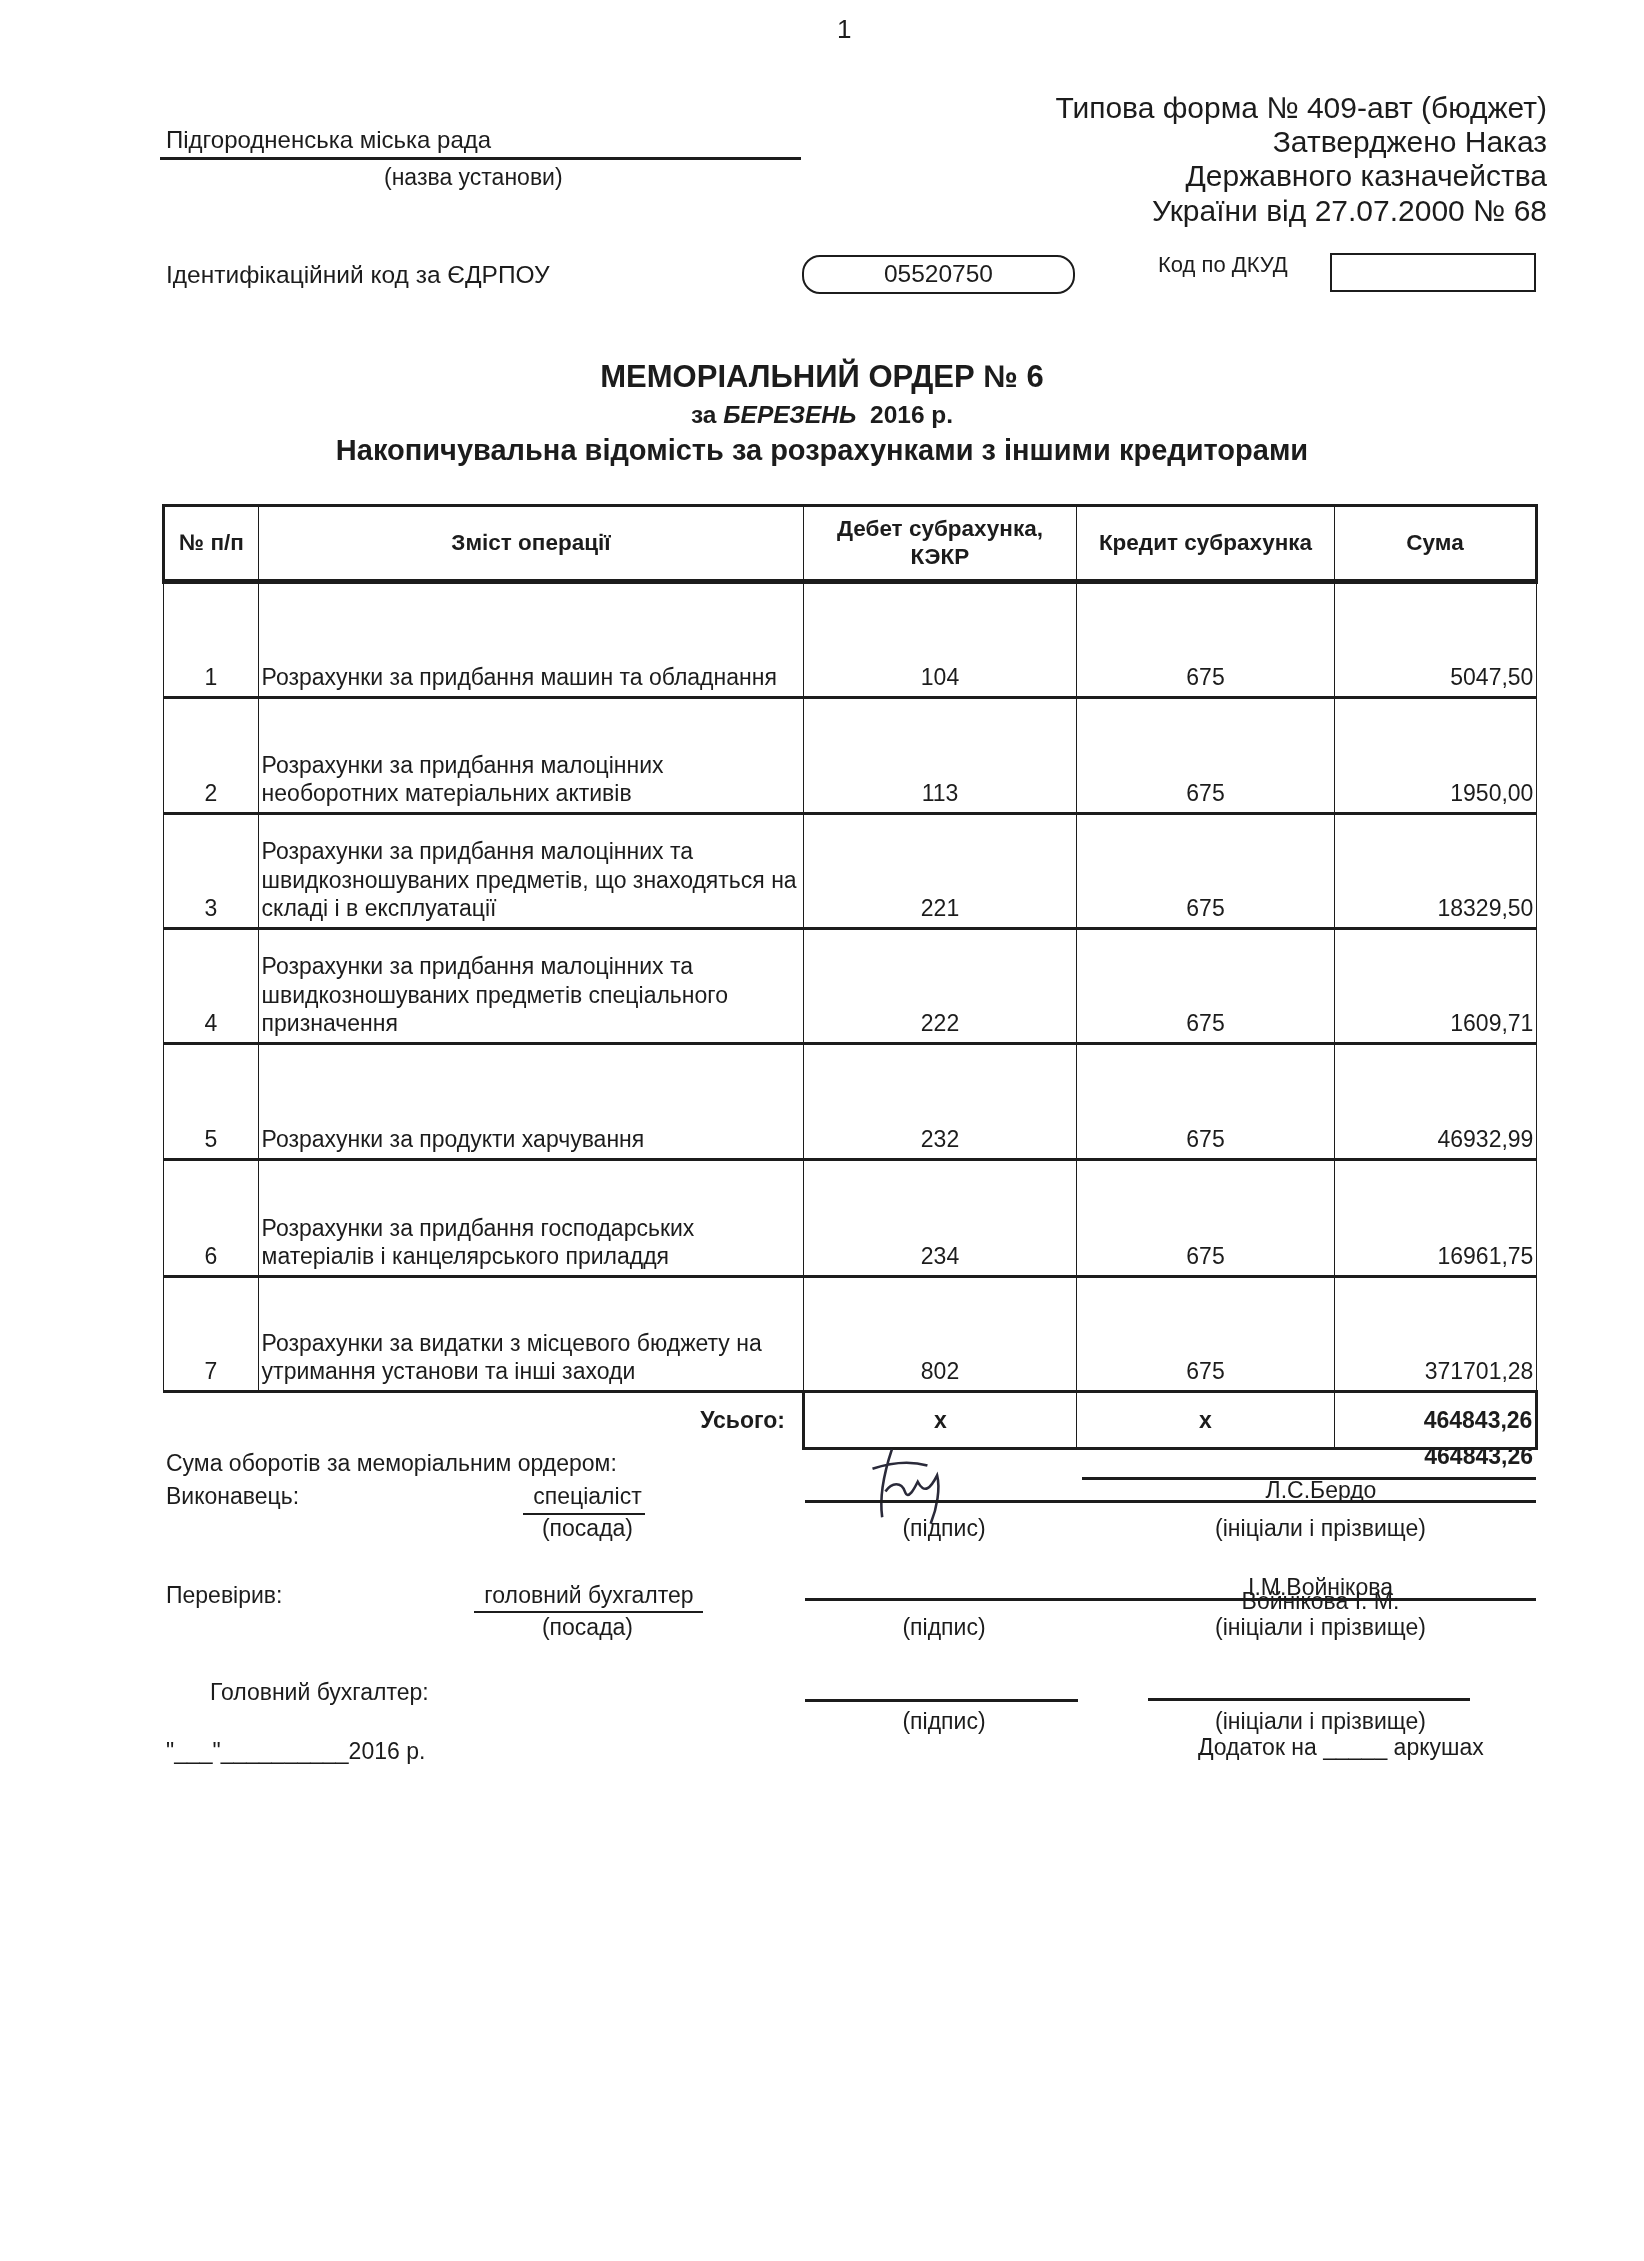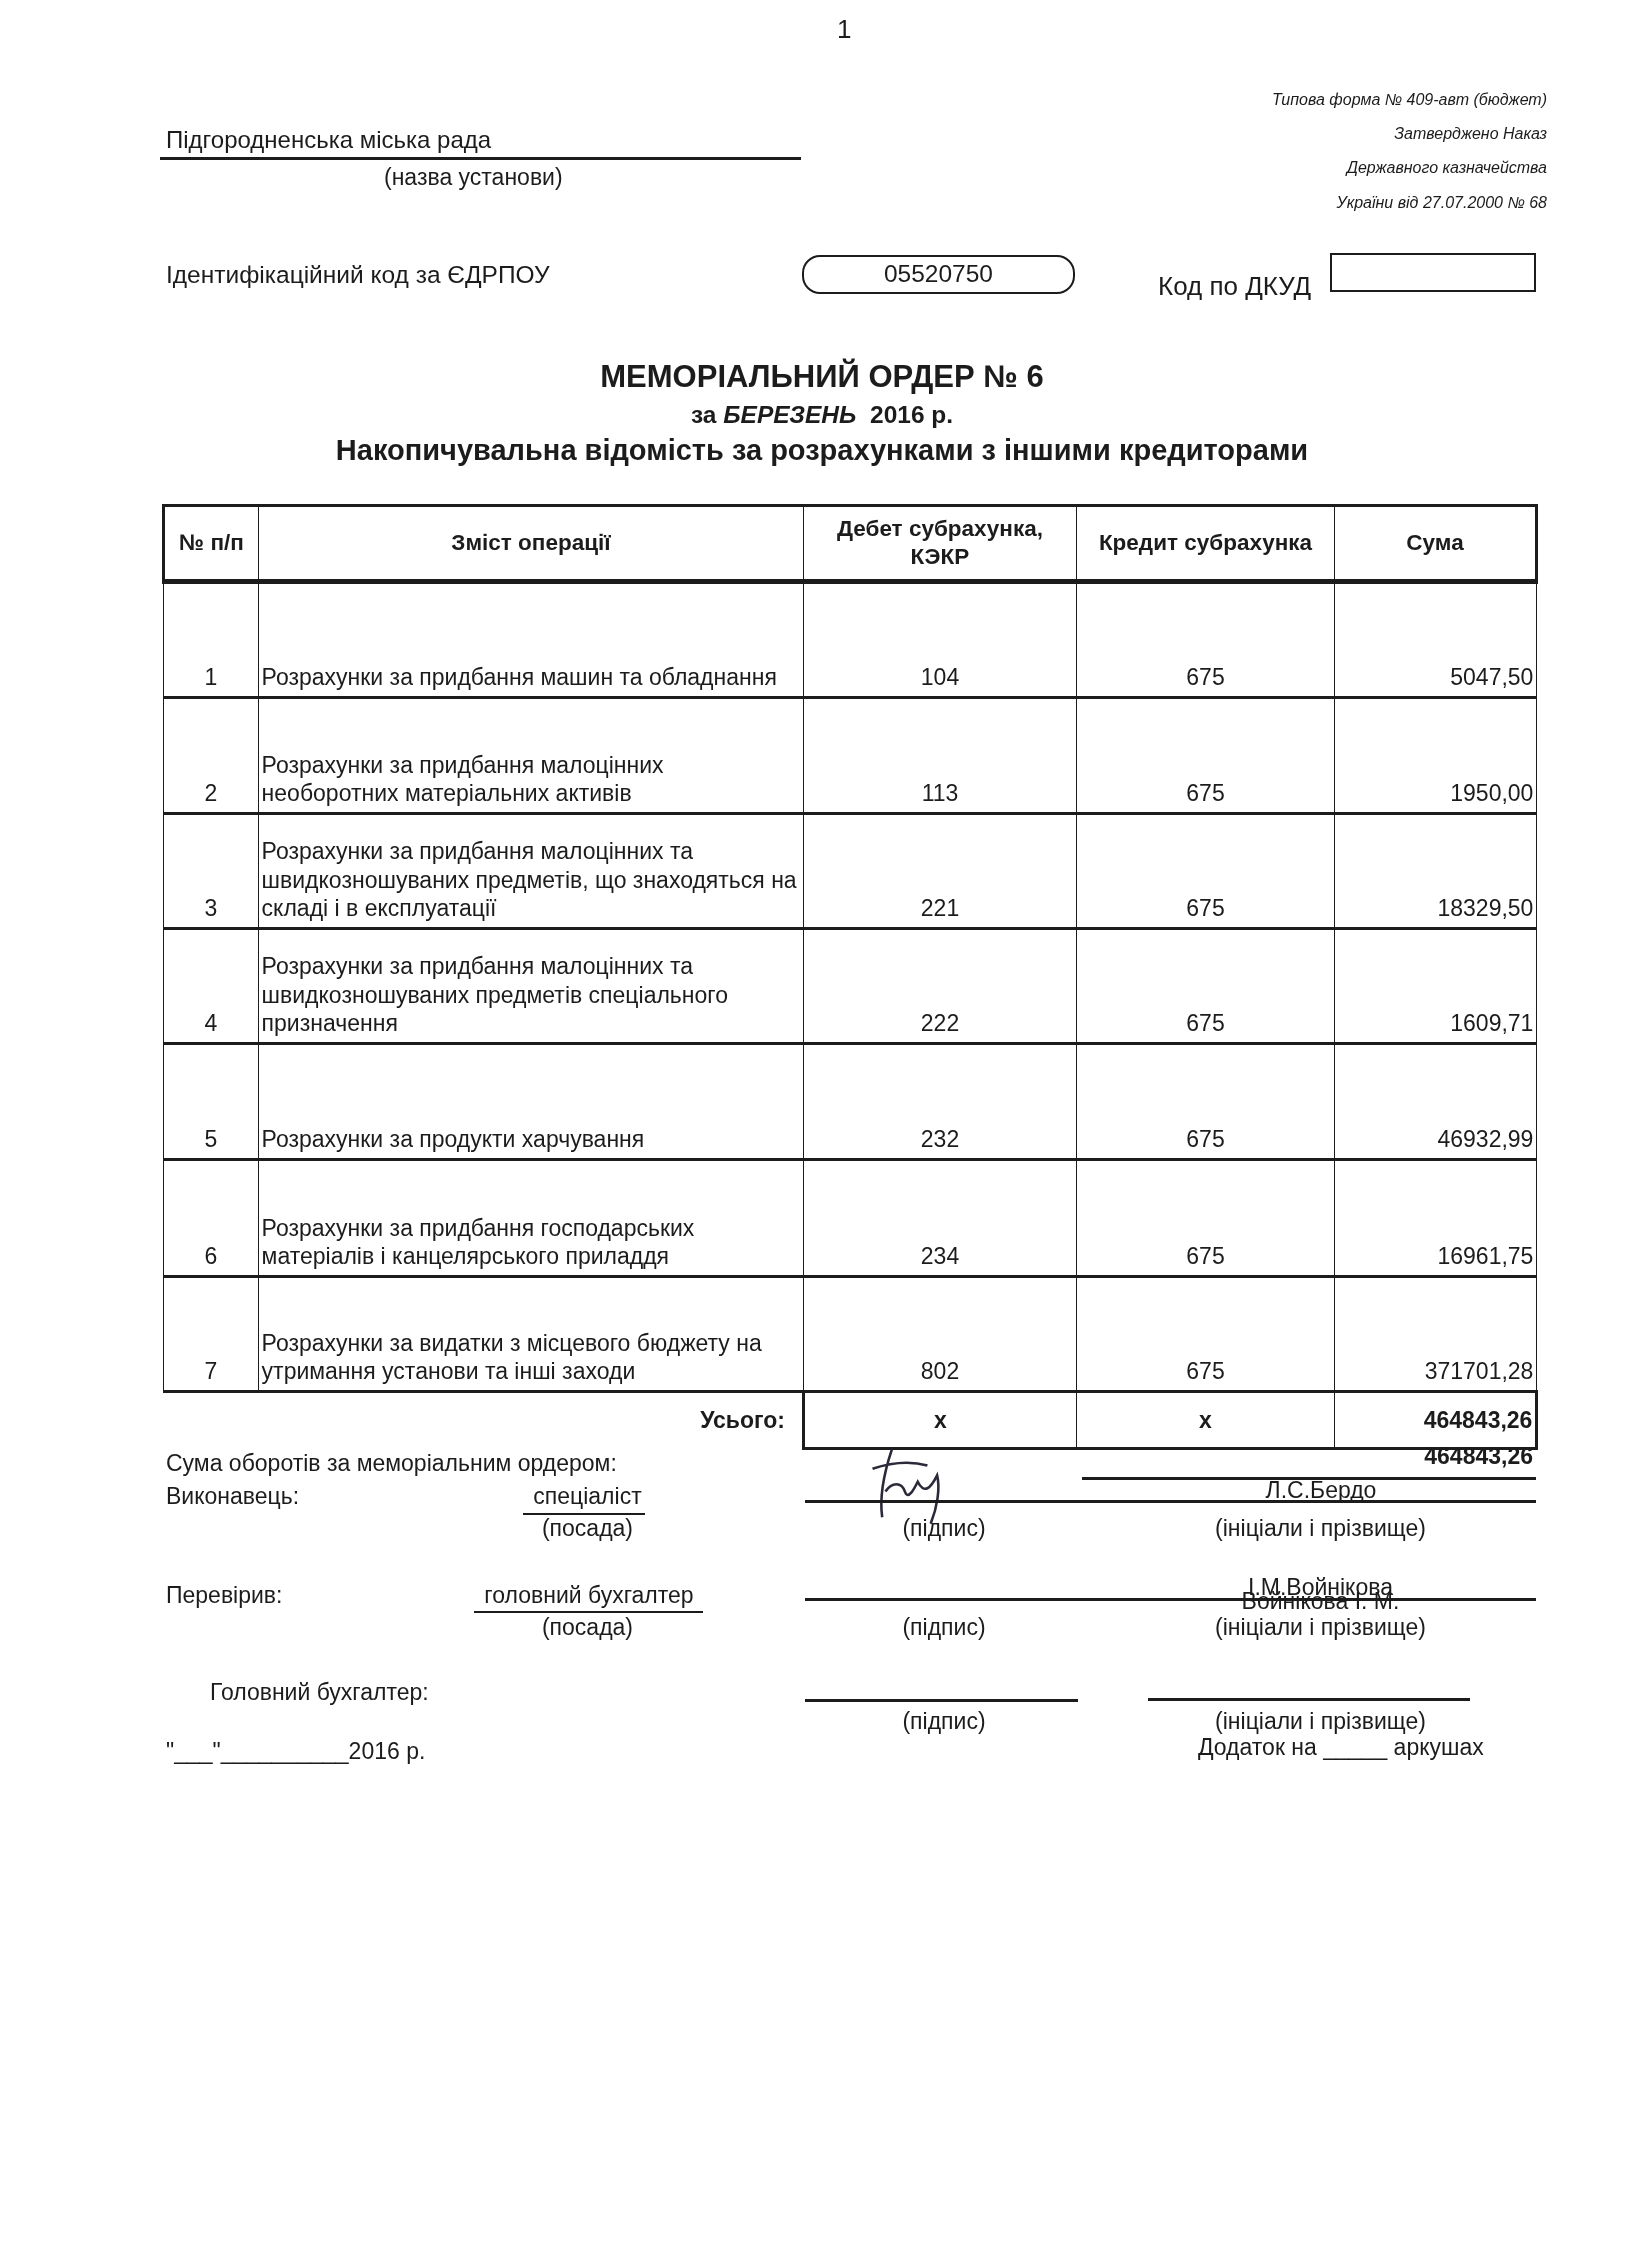--- a/index.html
+++ b/index.html
@@ -7,21 +7,21 @@
            font-family: "Liberation Sans", sans-serif; color: #1c1c1c; }
     .abs { position: absolute; }
     .txt { font-size: 23px; line-height: 1.2; white-space: nowrap; }
     .right { text-align: right; }
     .center { text-align: center; }
     .line { position: absolute; background: #1c1c1c; }
     .box { position: absolute; border: 2.6px solid #1c1c1c; box-sizing: border-box; }
 
     
     #page-number { left: 837px; top: 14px; font-size: 26px; }
-    .form-meta { right: 97px; width: 580px; text-align: right; font-size: 16px; font-style: italic; }
+    .form-meta { right: 97px; width: 580px; text-align: right; font-size: 30px; }
 
     
     #main-table { position: absolute; left: 162px; top: 504px; width: 1373px;
                   border-collapse: collapse; table-layout: fixed; }
     #main-table th, #main-table td { border: 1.3px solid #1c1c1c; padding: 0 2.6px;
                   font-size: 23px; line-height: 1.25; }
     #main-table thead th { height: 72px; font-weight: bold; font-size: 22.5px; vertical-align: middle; text-align: center;
                   border-top: 3.9px solid #1c1c1c; border-bottom: 5.2px solid #1c1c1c; }
     #main-table thead th:first-child { border-left: 3.9px solid #1c1c1c; }
     #main-table thead th:last-child { border-right: 3.9px solid #1c1c1c; }
@@ -48,21 +48,21 @@
 <div class="abs txt" style="left:384px; top:164px; font-size:23px;">(назва установи)</div>
 
 <div class="abs txt form-meta" style="top:90px;">Типова форма № 409-авт (бюджет)</div>
 <div class="abs txt form-meta" style="top:124px;">Затверджено Наказ</div>
 <div class="abs txt form-meta" style="top:158px;">Державного казначейства</div>
 <div class="abs txt form-meta" style="top:193px;">України від 27.07.2000 № 68</div>
 
 <div class="abs txt" style="left:166px; top:260px; font-size:24.5px;">Ідентифікаційний код за ЄДРПОУ</div>
 <div class="box center" style="left:802px; top:255px; width:273px; height:39px; font-size:24.5px; line-height:33px;border-radius:18px;">05520750</div>
 
-<div class="abs txt" style="left:1158px; top:271px; font-size:26px;">Код по ДКУД</div>
+<div class="abs txt" style="left:1158px; top:252px; font-size:22px;">Код по ДКУД</div>
 <div class="box center" style="left:1330px; top:253px; width:206px; height:39px; font-size:24.5px; line-height:33px;"></div>
 
 <div class="abs center" style="left:0; width:1644px; top:359px; font-size:31px; font-weight:bold;">МЕМОРІАЛЬНИЙ ОРДЕР № 6</div>
 <div class="abs center" style="left:0; width:1644px; top:401px; font-size:24.5px; font-weight:bold;">
   <span>за</span>
   <i>БЕРЕЗЕНЬ</i>
   &nbsp;<span>2016 р.</span>
 </div>
 <div class="abs center" style="left:0; width:1644px; top:434px; font-size:29px; font-weight:bold;">Накопичувальна відомість за розрахунками з іншими кредиторами</div>
 

